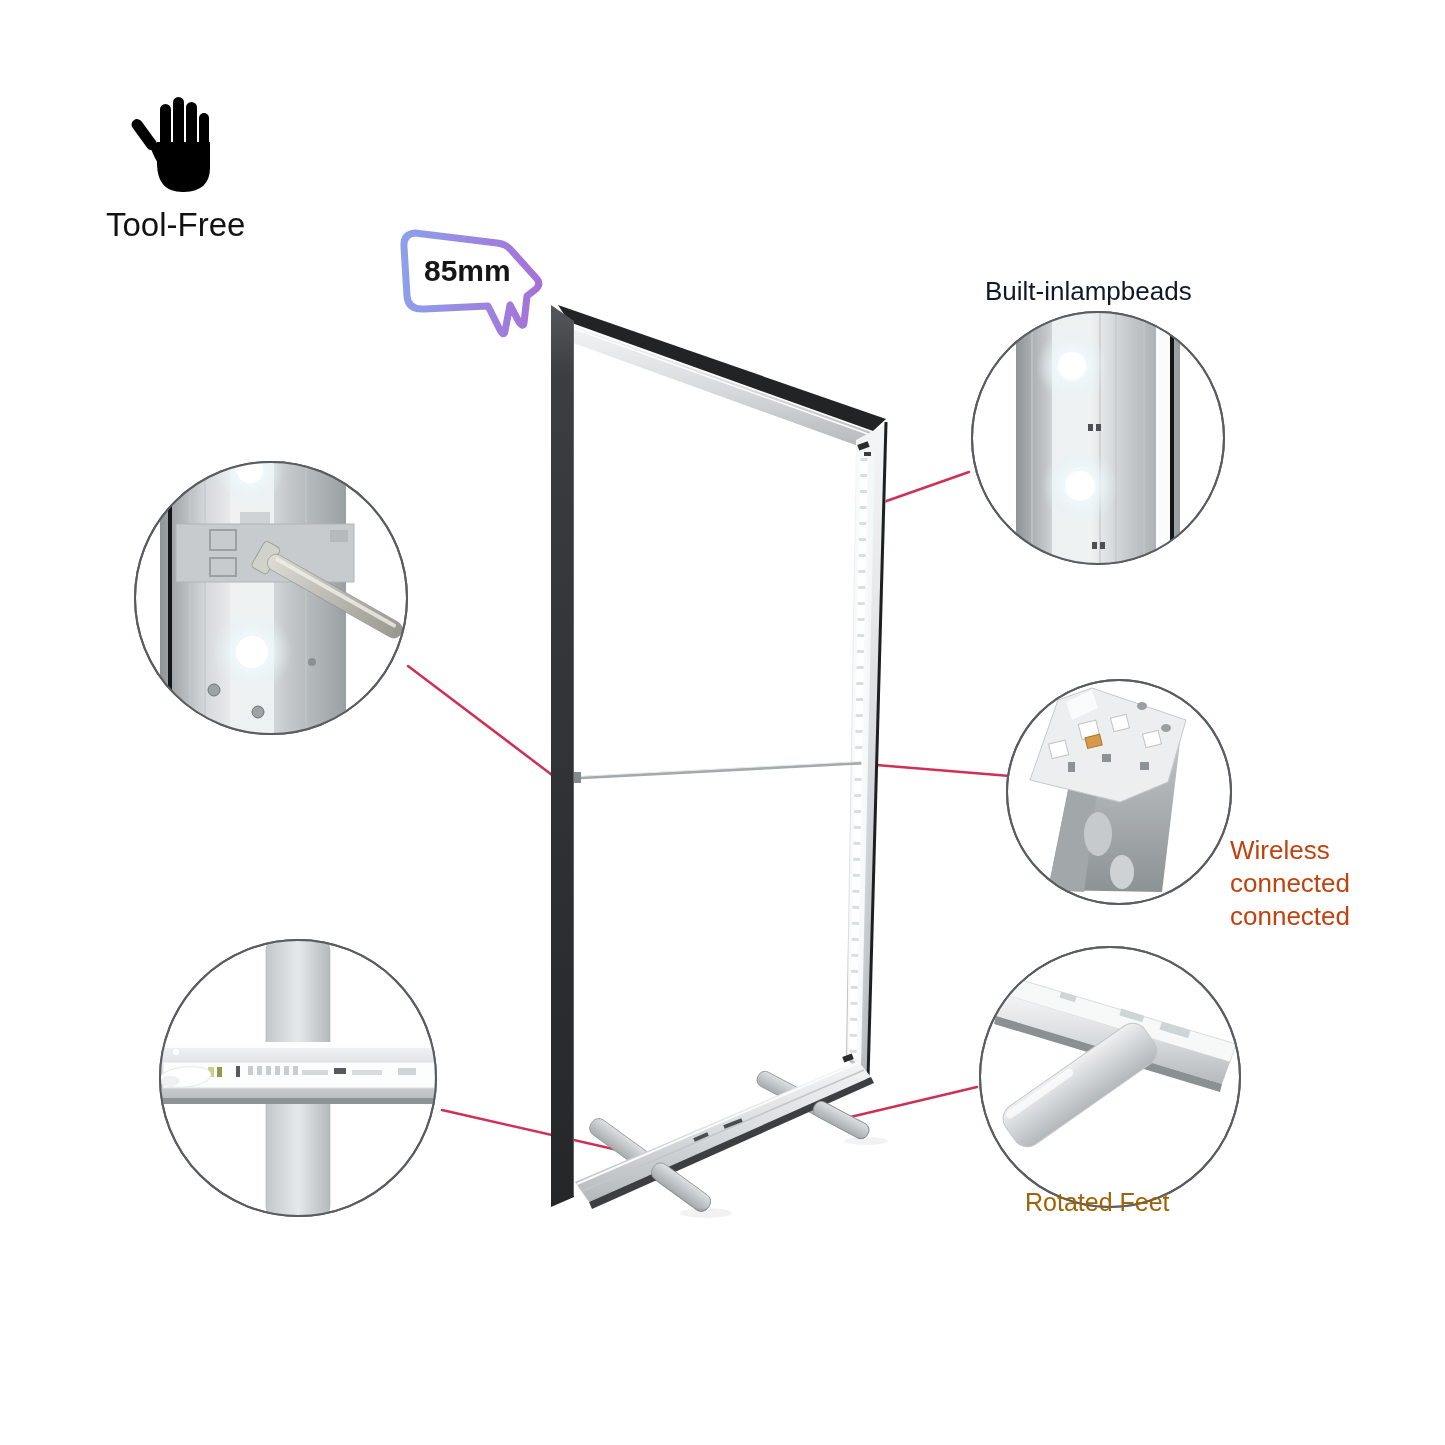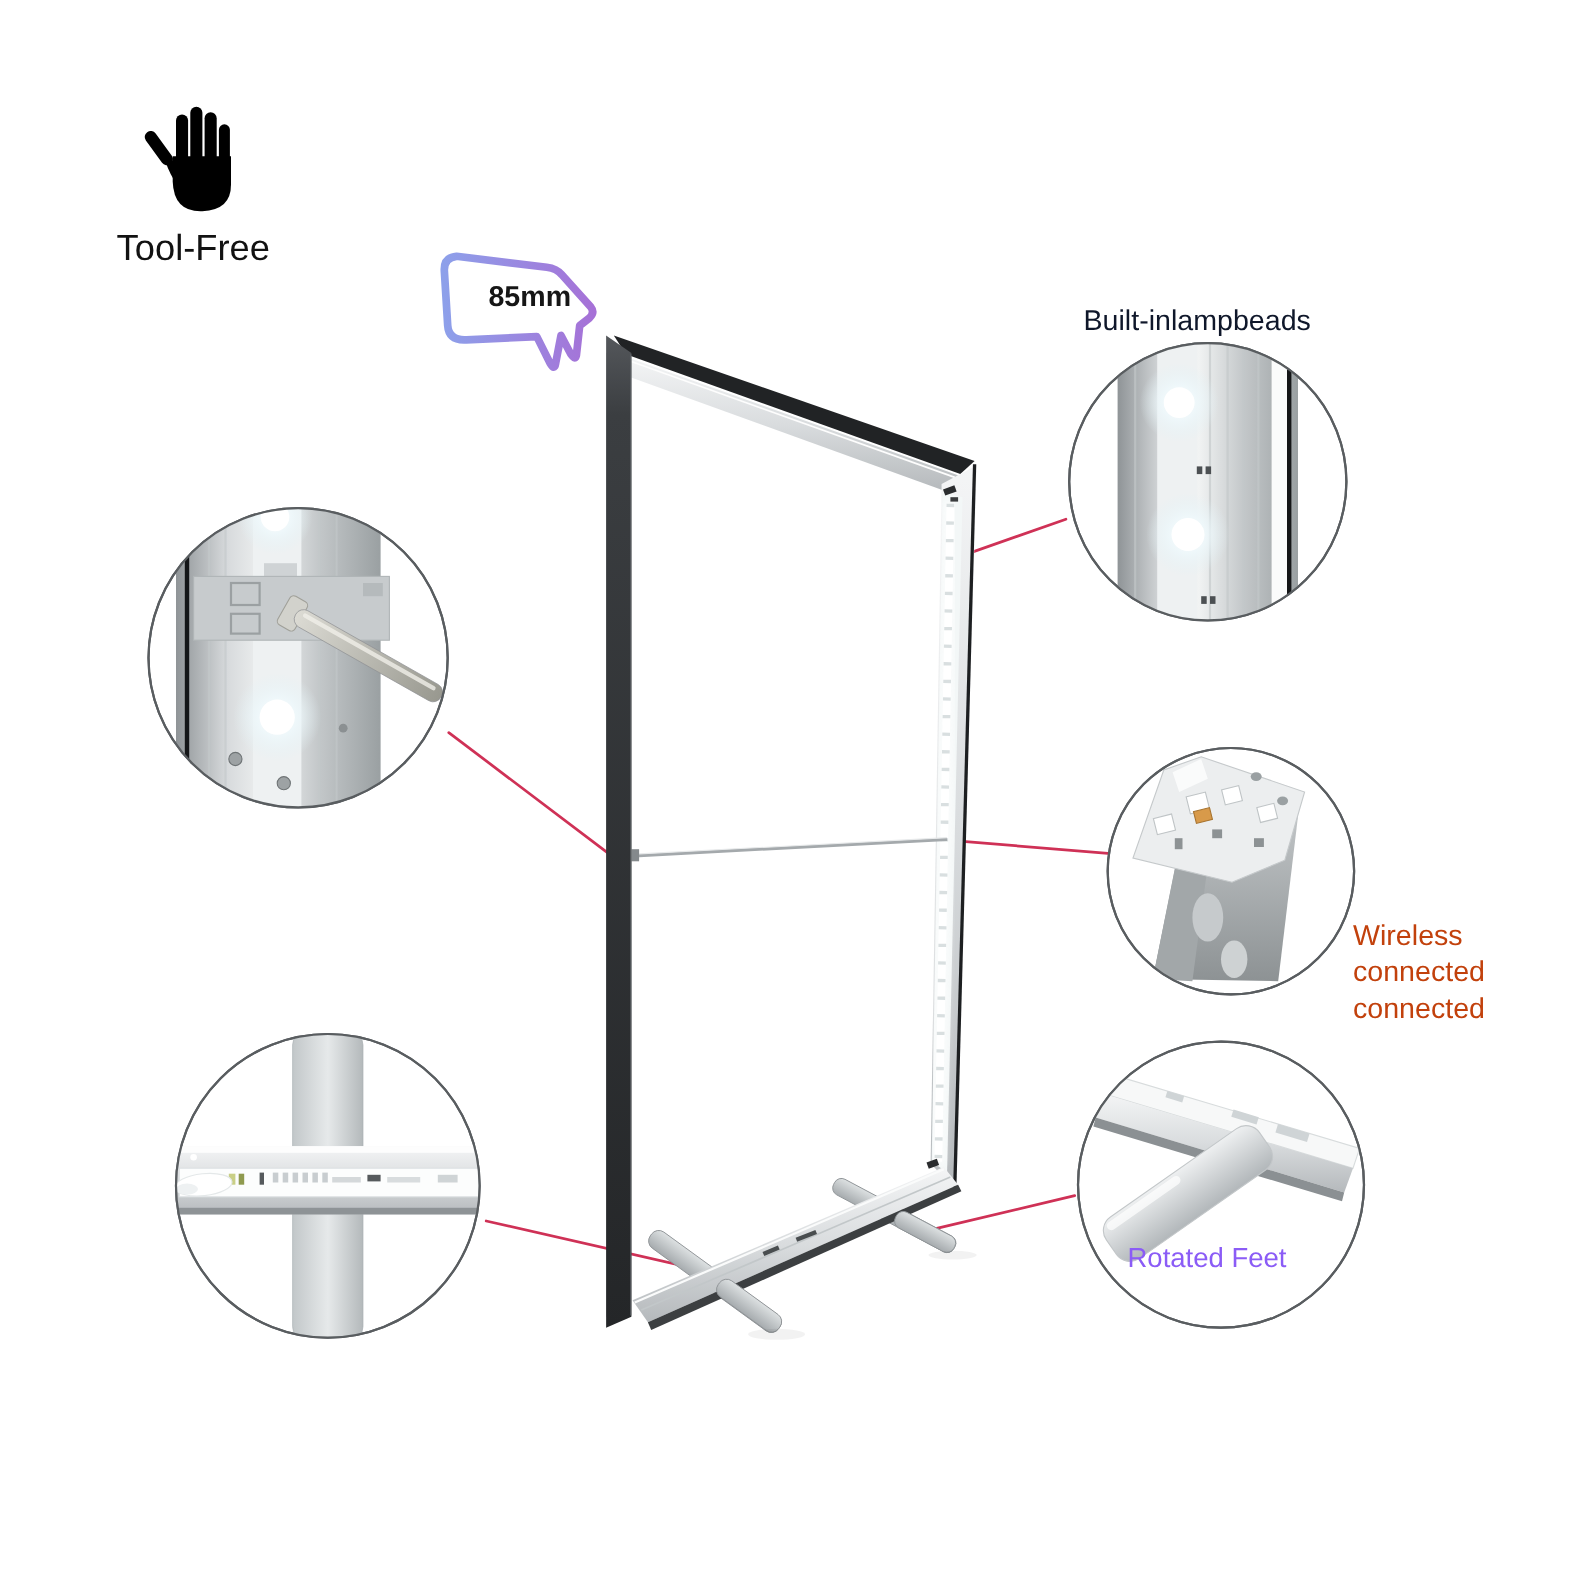--- a/index.html
+++ b/index.html
@@ -1,24 +1,24 @@
 <!DOCTYPE html>
 <html><head>
 <meta charset="utf-8">
 <style>
   html,body{margin:0;padding:0;background:#ffffff;}
   body{width:1445px;height:1445px;font-family:"Liberation Sans",sans-serif;}
   .stage{position:relative;width:1445px;height:1445px;background:#ffffff;overflow:hidden;}
   .stage svg{position:absolute;left:0;top:0;}
   .label{position:absolute;color:#1d1d1d;white-space:nowrap;}
   .tool-free{left:106px;top:206px;font-size:33px;color:#121212;text-align:right;}
-  .bubble-text{left:424px;top:254px;font-size:26px;font-weight:bold;color:#161616;margin-left:20px;}
+  .bubble-text{left:424px;top:254px;font-size:30px;font-weight:bold;color:#161616;}
   .built-in{left:985px;top:276px;font-size:26px;color:#0f172a;}
   .wireless{left:1230px;top:834px;font-size:26px;line-height:33px;color:#c2410c;}
-  .rotated{left:1025px;top:1130px;font-size:25px;color:#8b5cf6;}
+  .rotated{left:1025px;top:1188px;font-size:25px;color:#a16207;}
 </style>
 </head>
 <body>
 
 <div class="stage">
 
 <svg width="1445" height="1445" viewBox="0 0 1445 1445">
   <defs>
     <linearGradient id="bubbleGrad" gradientUnits="userSpaceOnUse" x1="403" y1="280" x2="545" y2="280">
       <stop offset="0" stop-color="#8da0ea"></stop>

